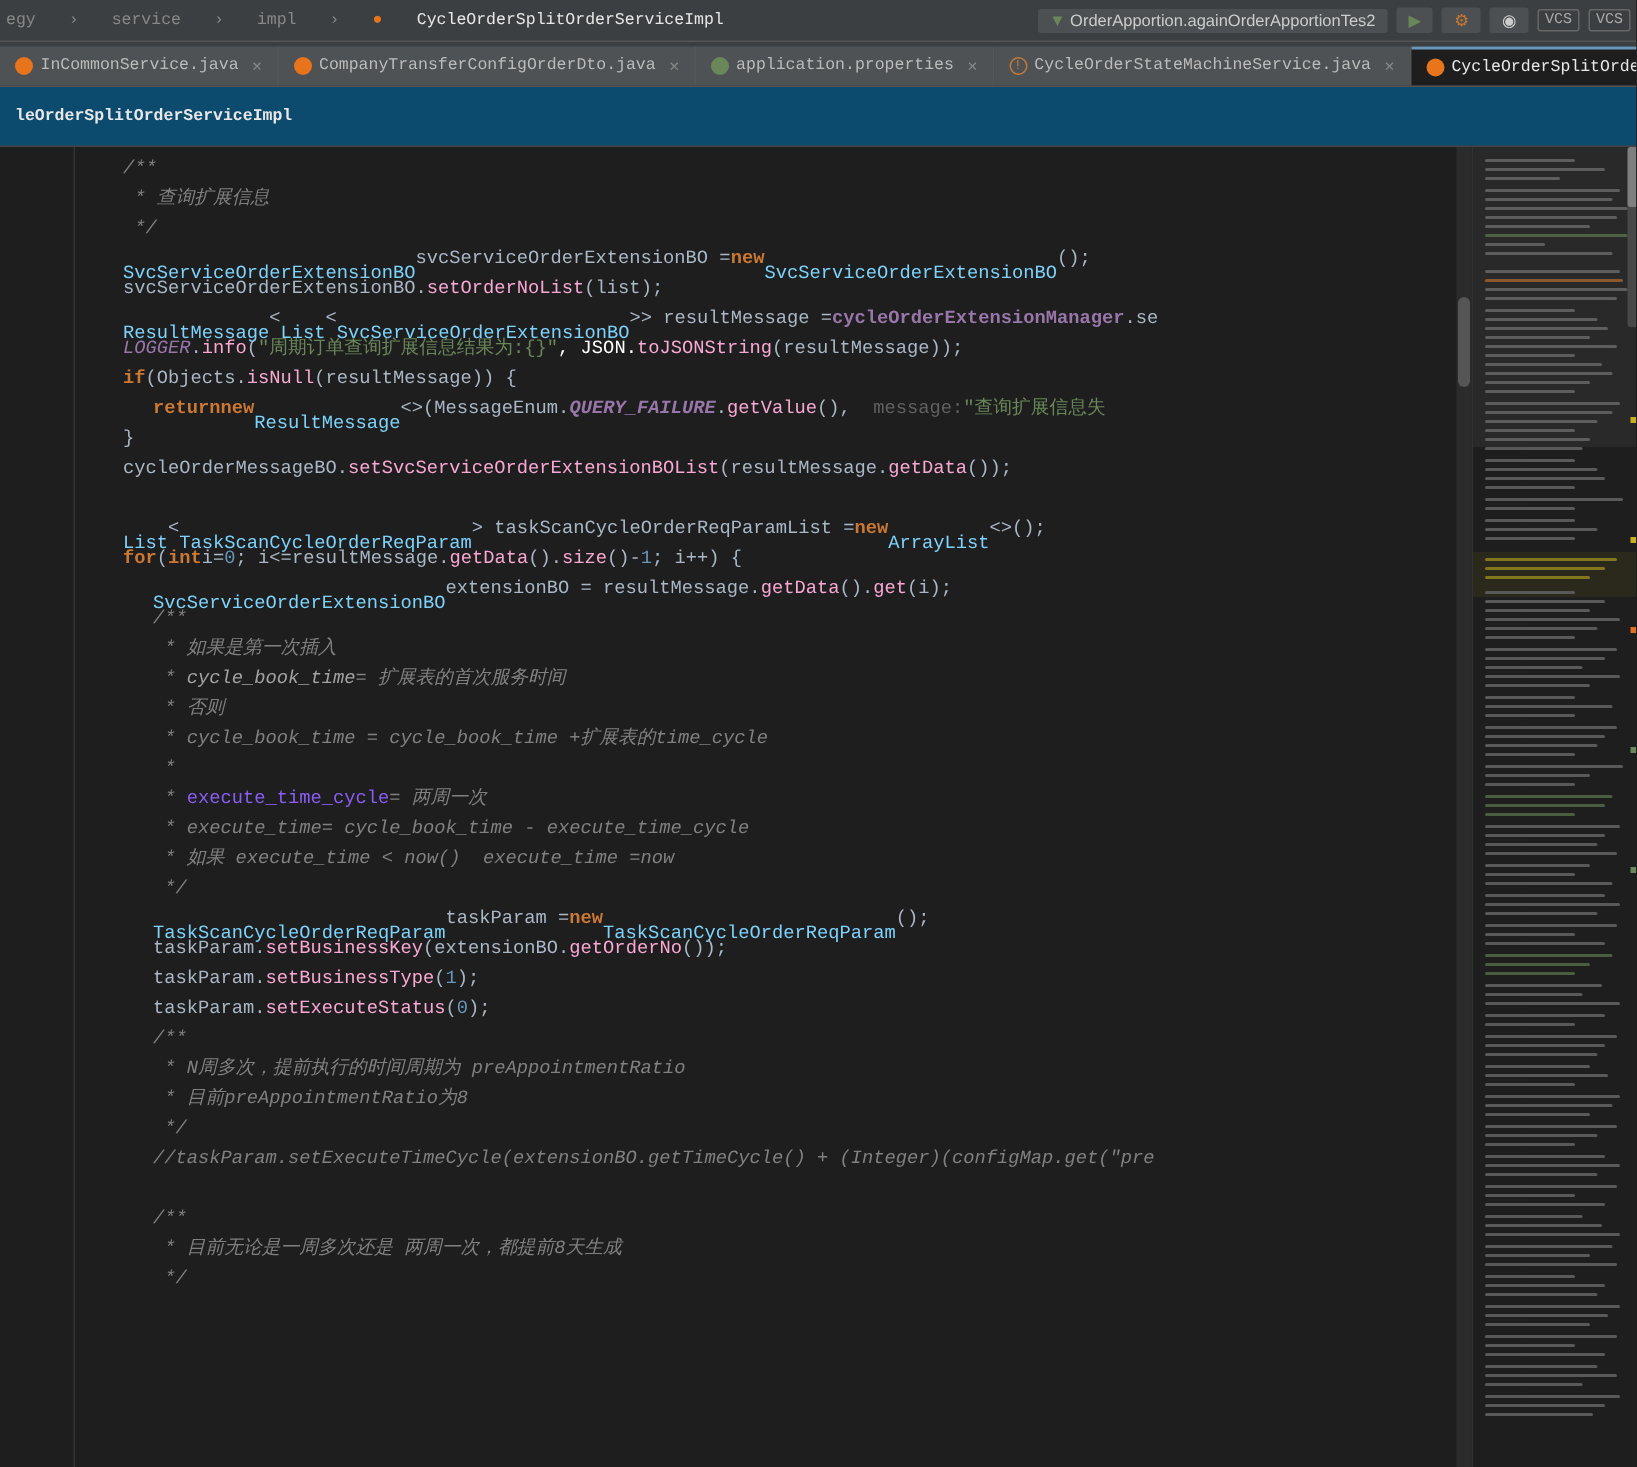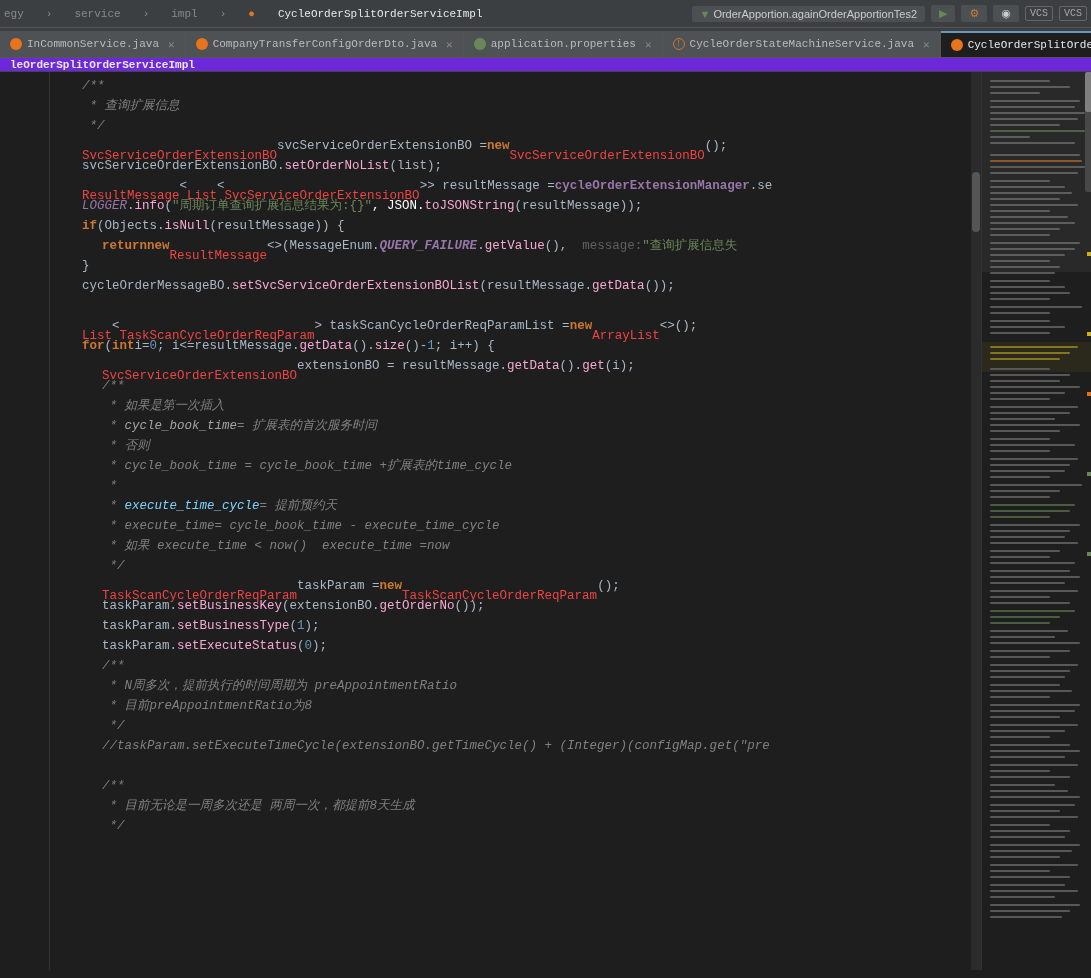--- a/index.html
+++ b/index.html
@@ -88,22 +88,22 @@
       height: 12px;
       border-radius: 50%;
       display: inline-block;
     }
     .tab-icon.java { background: #e8741c; }
     .tab-icon.properties { background: #6a8759; }
     .tab-icon.modified { background: #c3793a; }
 
     
     .active-tab-bar {
-      height: 14px;
-      background: #6d28d9;
+      height: 40px;
+      background: #0c4a6e;
       padding: 0 10px;
       display: flex;
       align-items: center;
       font-size: 11px;
       color: #bbb;
       border-bottom: 1px solid #444;
     }
 
     
     .main-layout {
@@ -143,21 +143,21 @@
 
     .code-line {
       white-space: nowrap;
       height: 20px;
       display: flex;
       align-items: center;
     }
 
     
     .kw { color: #cc7832; font-weight: bold; } 
-    .type { color: #ef4444; margin-top: 20px; } 
+    .type { color: #7dd3fc; margin-top: 20px; } 
     .method { color: #f9a8d4; } 
     .string { color: #6a8759; } 
     .comment { color: #808080; font-style: italic; } 
     .num { color: #6897bb; } 
     .logger { color: #9876aa; font-style: italic; text-align: center; } 
     .const { color: #9876aa; font-style: italic; font-weight: bold; }
 
     
     .minimap {
       width: 110px;
@@ -453,22 +453,22 @@
       </div>
 
       <div class="code-line">
         <span class="indent2"></span>
         <span class="comment">&nbsp;*</span>
       </div>
 
       <div class="code-line">
         <span class="indent2"></span>
         <span class="comment">&nbsp;*&nbsp;</span>
-        <span style="color:#7dd3fc; font-style:italic;text-align:right;">execute_time_cycle</span>
-        <span class="comment"> = 提前预约天</span>
+        <span style="color:#8b5cf6; text-align:right;">execute_time_cycle</span>
+        <span class="comment"> = 两周一次</span>
       </div>
 
       <div class="code-line">
         <span class="indent2"></span>
         <span class="comment">&nbsp;*&nbsp;</span>
         <span style="color:#808080; font-style:italic;">execute_time= cycle_book_time - execute_time_cycle</span>
       </div>
 
       <div class="code-line">
         <span class="indent2"></span>

